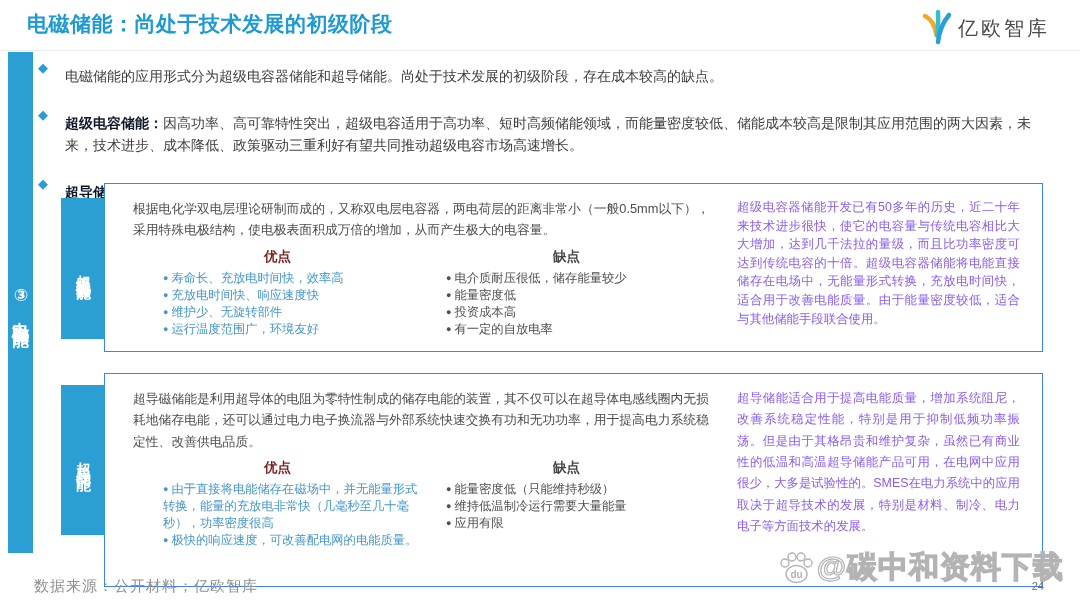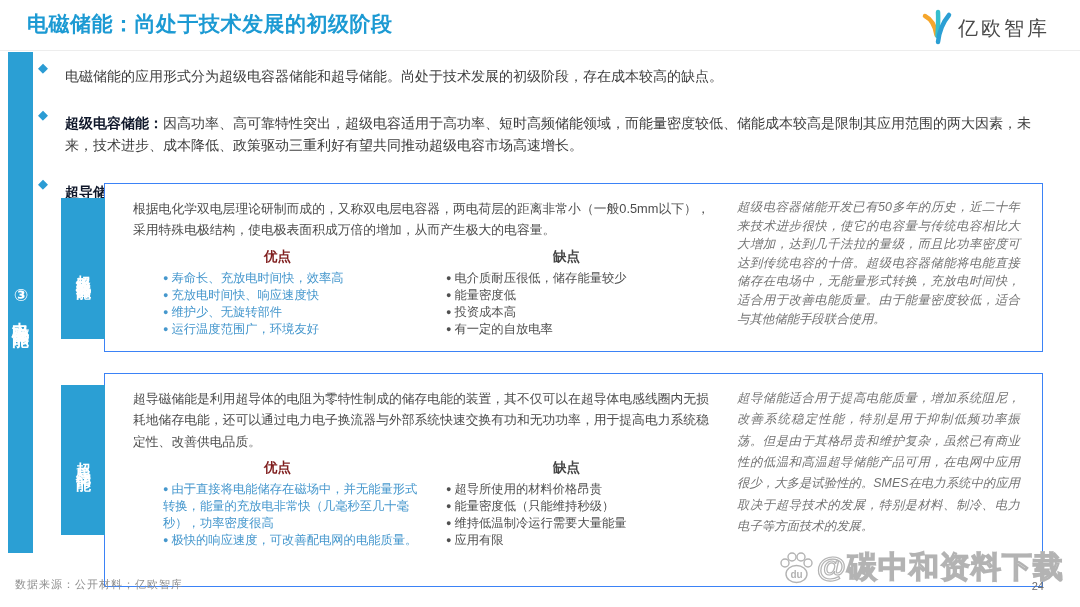--- a/index.html
+++ b/index.html
@@ -61,26 +61,26 @@
   .cols h3 { margin:4px 0 4px; font-size:13.5px; text-align:center; font-weight:bold; }
   .pros h3 { color:#7f1d1d; }
   .cons h3 { color:#454545; }
   .plist { list-style:none; margin:0; padding:0 4px 0 30px; font-size:12.3px; line-height:1.38; }
   .cons .plist { padding-left:24px; }
   .pros .plist li { color:#4597cd; }
   .cons .plist li { color:#4f4f4f; }
   .dot { font-size:9px; margin-right:3px; vertical-align:1px; }
 
   .card-right { flex:1; margin-left:26px; }
-  .card-right p { margin:2px 0 0; font-size:12.4px; color:#737373; text-align:justify;font-style:italic; }
+  .card-right p { margin:2px 0 0; font-size:12.4px; color:#8b5cf6; text-align:justify; }
   .card1 .card-right p { line-height:1.5; }
   .card2 .card-right p { line-height:1.72; }
 
   
-  .source { position:absolute; left:15px; top:577px; font-size:11px; color:#8f8f8f; letter-spacing:1px; }
+  .source { position:absolute; left:34px; top:577px; font-size:15px; color:#8f8f8f; letter-spacing:1px; }
   .watermark { position:absolute; right:16px; top:547px; display:flex; align-items:center; }
   .wm-text {
     font-size:30px; font-weight:bold; color:#ffffff; letter-spacing:1px;
     -webkit-text-stroke:1.2px #b3b3b3; text-shadow:0 0 1px #c4c4c4;
   }
   .pagenum { position:absolute; right:36px; top:580px; font-size:11px; color:#6e6e6e; }
 </style>
 </head>
 <body>
 
@@ -159,21 +159,20 @@
         <div class="pros">
           <h3>优点</h3>
           <ul class="plist">
             <li><span class="dot">●</span><span>由于直接将电能储存在磁场中，并无能量形式转换，能量的充放电非常快（几毫秒至几十毫秒），功率密度很高</span></li>
             <li><span class="dot">●</span><span>极快的响应速度，可改善配电网的电能质量。</span></li>
           </ul>
         </div>
         <div class="cons">
           <h3>缺点</h3>
           <ul class="plist">
-            <li><span class="dot">●</span><span>超导所使用的材料价格昂贵</span></li>
             <li><span class="dot">●</span><span>能量密度低（只能维持秒级）</span></li>
             <li><span class="dot">●</span><span>维持低温制冷运行需要大量能量</span></li>
             <li><span class="dot">●</span><span>应用有限</span></li>
           </ul>
         </div>
       </div>
     </div>
     <div class="card-right">
       <p>超导储能适合用于提高电能质量，增加系统阻尼，改善系统稳定性能，特别是用于抑制低频功率振荡。但是由于其格昂贵和维护复杂，虽然已有商业性的低温和高温超导储能产品可用，在电网中应用很少，大多是试验性的。SMES在电力系统中的应用取决于超导技术的发展，特别是材料、制冷、电力电子等方面技术的发展。</p>
     </div>

